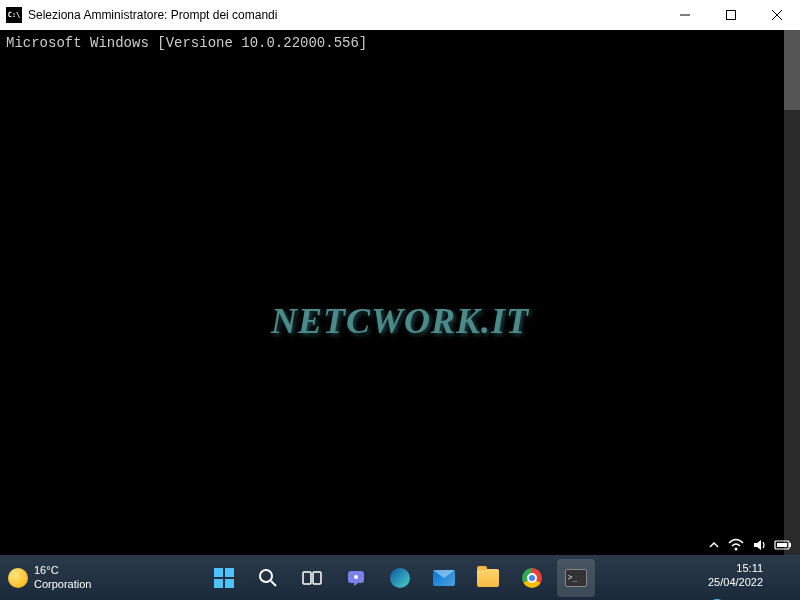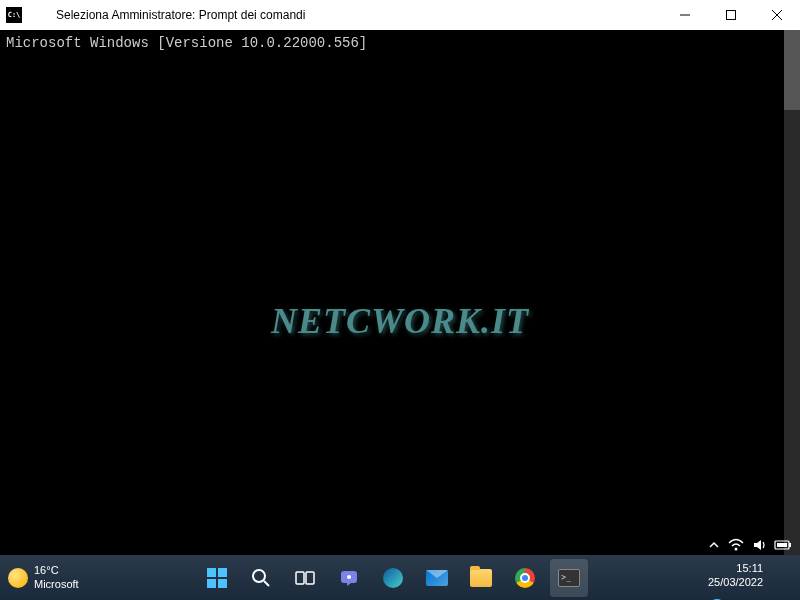--- a/index.html
+++ b/index.html
@@ -1,21 +1,21 @@
 <!DOCTYPE html>
 <html><head>
   <meta charset="utf-8">
   <style>
     * { margin: 0; padding: 0; box-sizing: border-box; }
     body { width: 800px; height: 600px; overflow: hidden; background: #000; font-family: "Segoe UI", sans-serif; position: relative; }
     
     .titlebar { height: 30px; background: #fff; display: flex; align-items: center; padding-left: 6px; }
     .titlebar-icon { width: 16px; height: 16px; background: #000; margin-right: 6px; display: flex; align-items: center; justify-content: center; }
     .titlebar-icon-text { color: #fff; font-size: 7px; font-weight: bold; font-family: monospace; }
-    .titlebar-title { font-size: 12px; color: #000; flex: 1; margin-left: 28px; }
+    .titlebar-title { font-size: 12px; color: #000; flex: 1; }
     .window-controls { display: flex; height: 100%; }
     .win-btn { width: 46px; height: 100%; display: flex; align-items: center; justify-content: center; cursor: pointer; }
     
     .terminal { background: #000; padding: 4px 6px; font-family: Consolas, "Courier New", monospace; font-size: 14px; color: #ccc; height: 525px; position: relative; }
     .terminal-line { white-space: pre; line-height: 1.4; }
     .highlight-box { border: 1px solid #cccc33; padding: 1px 1px; display: inline-block; }
     .prompt { color: #ccc; }
     .selected-text { background: #fff; color: #000; }
     .cursor { background: #ccc; display: inline-block; width: 8px; height: 3px; vertical-align: bottom; margin-bottom: 2px; }
     
@@ -84,21 +84,21 @@
 
 <div class="scrollbar">
   <div class="scrollbar-thumb"></div>
 </div>
 
 <div class="taskbar">
   <div class="weather">
     <div class="weather-icon"></div>
     <div class="weather-text">
       <span>16°C</span>
-      <span>Microsoft</span>
+      <span>Corporation</span>
     </div>
   </div>
 
   <div class="taskbar-center">
     <div class="task-icon">
       <div class="win-logo">
           <div></div>
           <div></div>
           <div></div>
           <div></div>
@@ -155,17 +155,17 @@
           <path d="M11 4 Q13 7 11 10" fill="none" stroke="#fff" stroke-width="1.2"></path>
         </svg>
       <svg width="18" height="12" viewBox="0 0 18 12">
           <rect x="1" y="2" width="14" height="8" fill="none" stroke="#fff" stroke-width="1.2" rx="1"></rect>
           <rect x="15" y="4" width="2" height="4" fill="#fff"></rect>
           <rect x="3" y="4" width="10" height="4" fill="#fff"></rect>
         </svg>
     </div>
     <div class="clock">
       <span>15:11</span>
-      <span>25/03/2022</span>
+      <span>25/04/2022</span>
     </div>
     <div class="notif-badge">4</div>
   </div>
 </div>
 
 </body></html>

